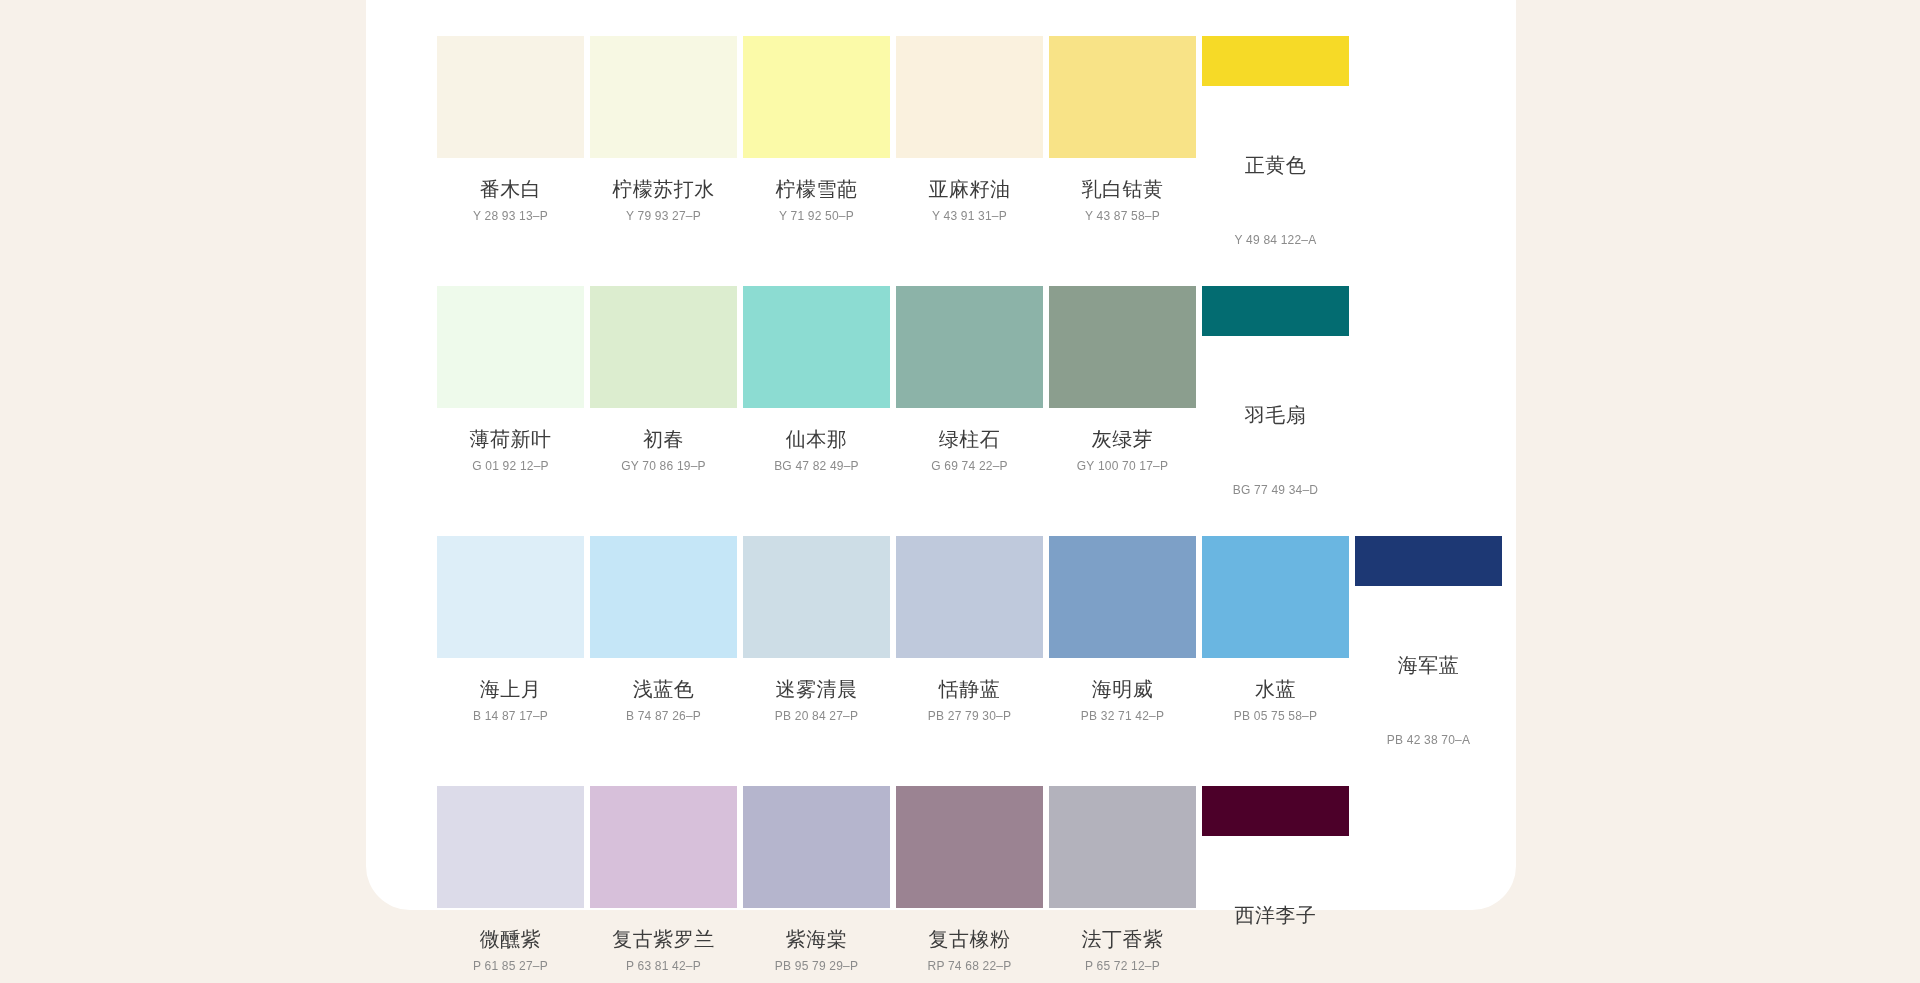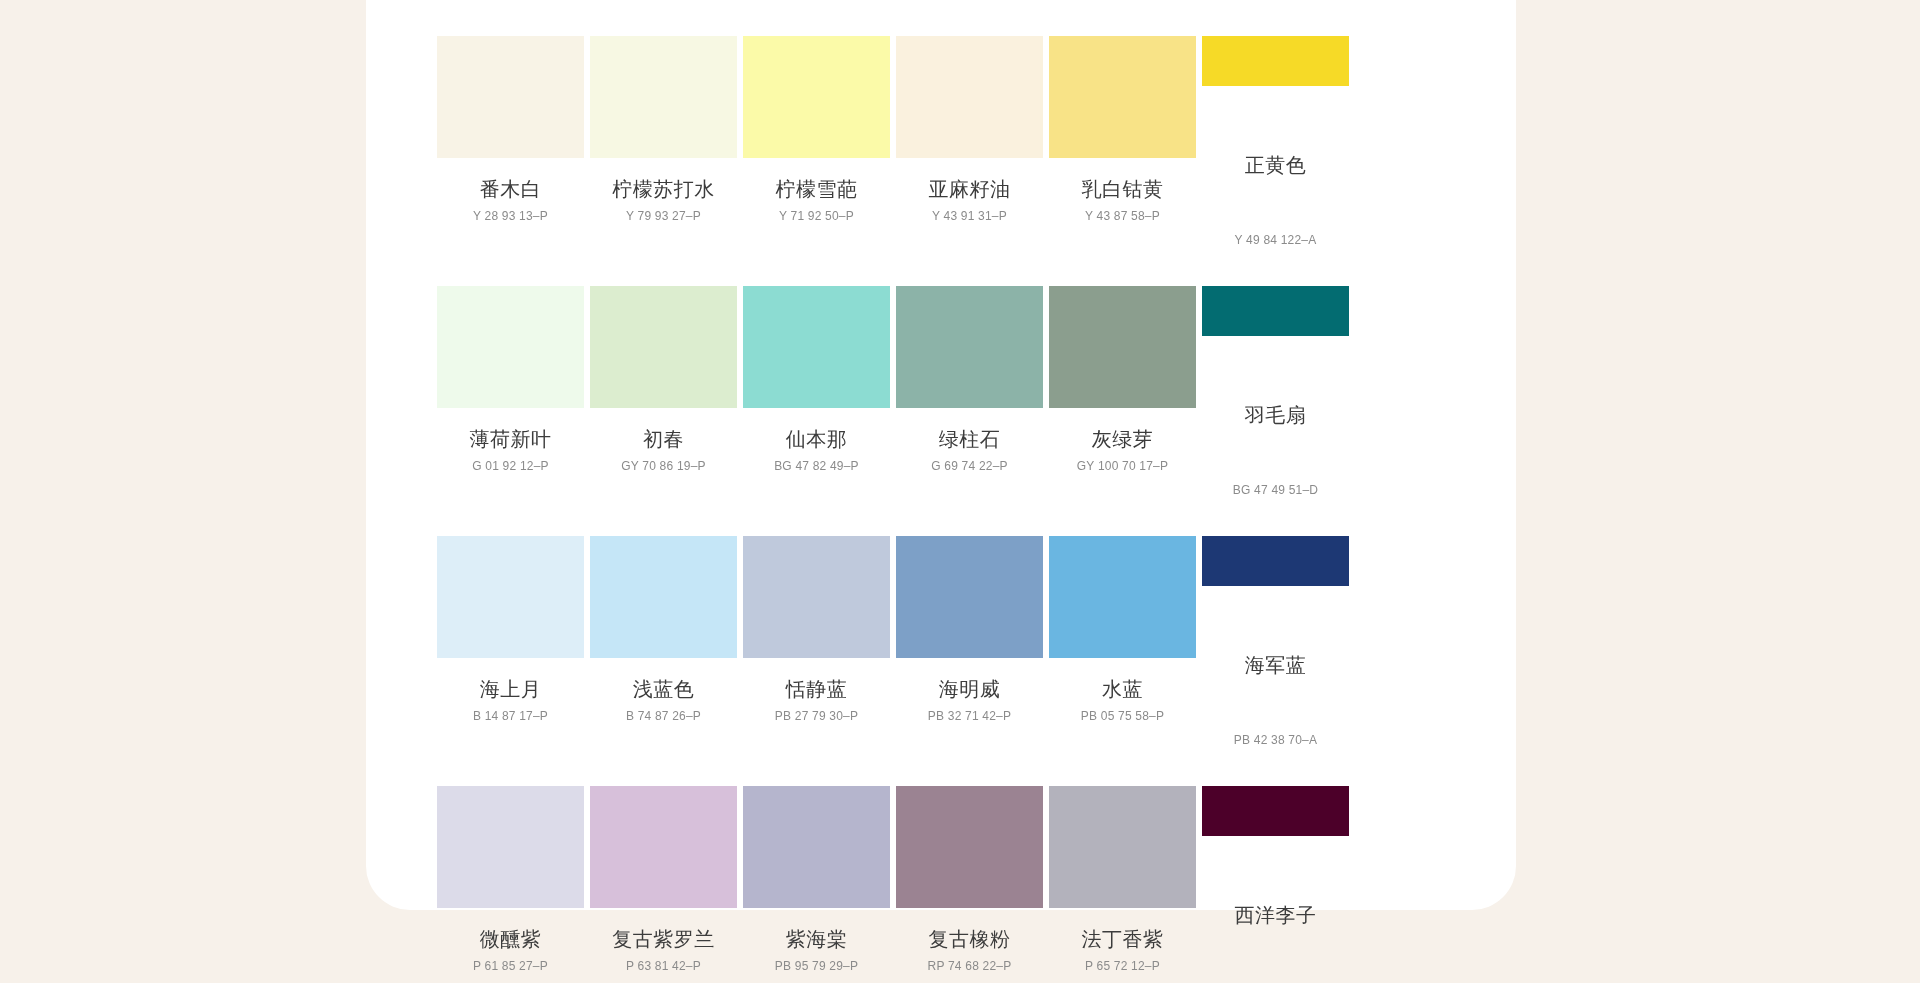--- a/index.html
+++ b/index.html
@@ -145,35 +145,40 @@
             <div class="swatch-code">G 69 74 22–P</div>
           </div>
           <div class="swatch-cell">
             <div class="swatch-chip" style="background-color: rgb(139, 158, 142);"></div>
             <div class="swatch-name">灰绿芽</div>
             <div class="swatch-code">GY 100 70 17–P</div>
           </div>
           <div class="swatch-cell">
             <div class="swatch-chip" style="background-color: rgb(3, 108, 113);"></div>
             <div class="swatch-name">羽毛扇</div>
-            <div class="swatch-code">BG 47 49 51–D</div>
+            <div class="swatch-code">BG 77 49 34–D</div>
           </div>
         </div>
         <div class="swatch-row">
           <div class="swatch-cell">
             <div class="swatch-chip" style="background-color: rgb(221, 238, 248);"></div>
             <div class="swatch-name">海上月</div>
             <div class="swatch-code">B 14 87 17–P</div>
           </div>
           <div class="swatch-cell">
             <div class="swatch-chip" style="background-color: rgb(197, 230, 247);"></div>
             <div class="swatch-name">浅蓝色</div>
             <div class="swatch-code">B 74 87 26–P</div>
           </div>
           <div class="swatch-cell">
+            <div class="swatch-chip" style="background-color: rgb(205, 221, 230);"></div>
+            <div class="swatch-name">迷雾清晨</div>
+            <div class="swatch-code">PB 20 84 27–P</div>
+          </div>
+          <div class="swatch-cell">
             <div class="swatch-chip" style="background-color: rgb(191, 201, 220);"></div>
             <div class="swatch-name">恬静蓝</div>
             <div class="swatch-code">PB 27 79 30–P</div>
           </div>
           <div class="swatch-cell">
             <div class="swatch-chip" style="background-color: rgb(125, 160, 199);"></div>
             <div class="swatch-name">海明威</div>
             <div class="swatch-code">PB 32 71 42–P</div>
           </div>
           <div class="swatch-cell">

